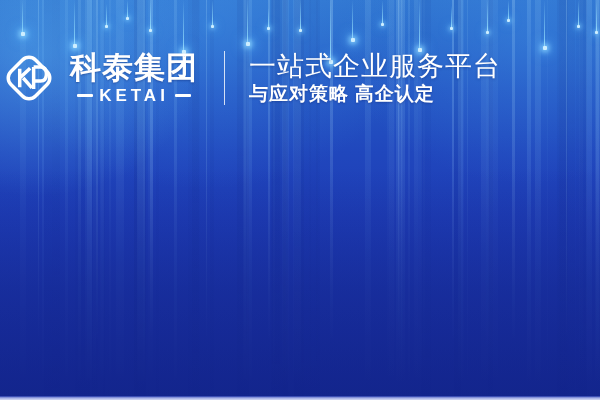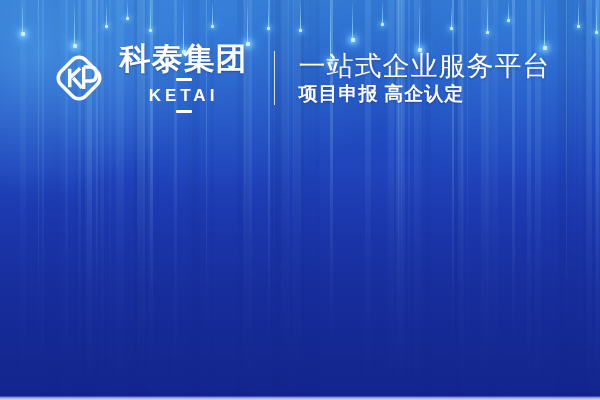--- a/index.html
+++ b/index.html
@@ -102,21 +102,20 @@
 
   
   .header {
     position: absolute;
     left: 0; right: 0;
     top: 42px;
     height: 72px;
     display: flex;
     align-items: center;
     box-sizing: border-box;
-    justify-content: center;
   }
 
   .logo-lockup {
     display: flex;
     align-items: center;
     gap: 12px;
   }
 
   .logo-mark {
     width: 58px;
@@ -138,21 +137,20 @@
     letter-spacing: 1px;
     line-height: 1.05;
     white-space: nowrap;
     text-shadow: 0 1px 2px rgba(8,24,90,0.35);
   }
   .logo-en-row {
     display: flex;
     align-items: center;
     gap: 6px;
     margin-top: 2px;
-    flex-direction: column;
   }
   .logo-en-row .dash {
     display: block;
     width: 16px;
     height: 3px;
     background: #ffffff;
     border-radius: 1px;
   }
   .logo-en {
     color: #ffffff;
@@ -372,19 +370,19 @@
           <span class="logo-en">KETAI</span>
           <span class="dash"></span>
         </div>
       </div>
     </div>
 
     <div class="divider"></div>
 
     <div class="tagline">
       <div class="tagline-main">一站式企业服务平台</div>
-      <div class="tagline-sub">项目申报 高企认定</div>
+      <div class="tagline-sub">与应对策略 高企认定</div>
     </div>
   </div>
 
 
   <div class="bottom-band"></div>
 </div>
 
 </body></html>

